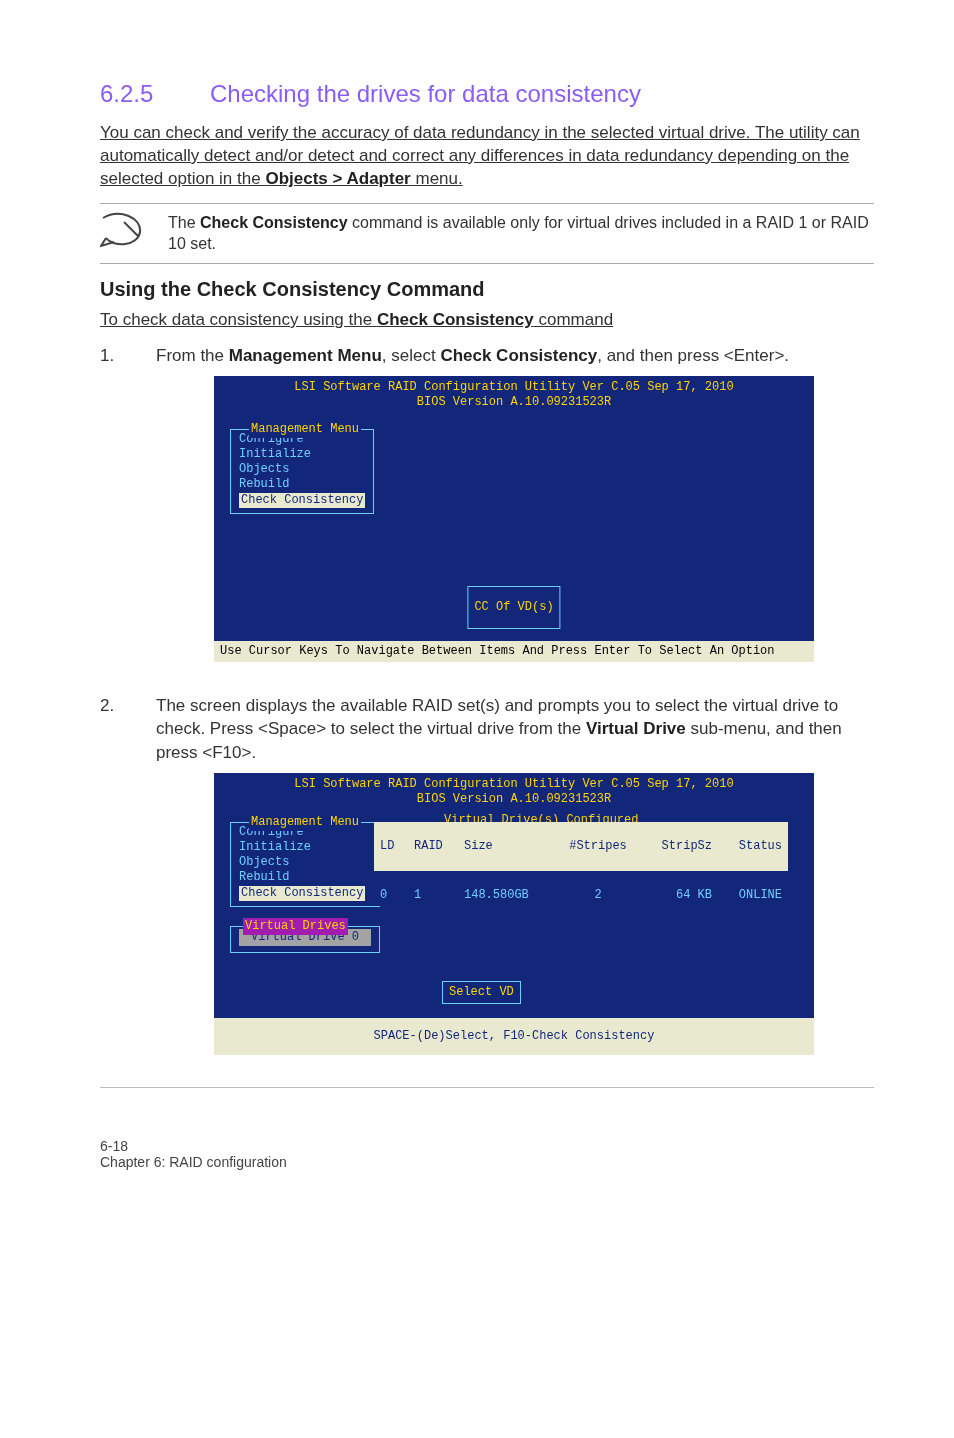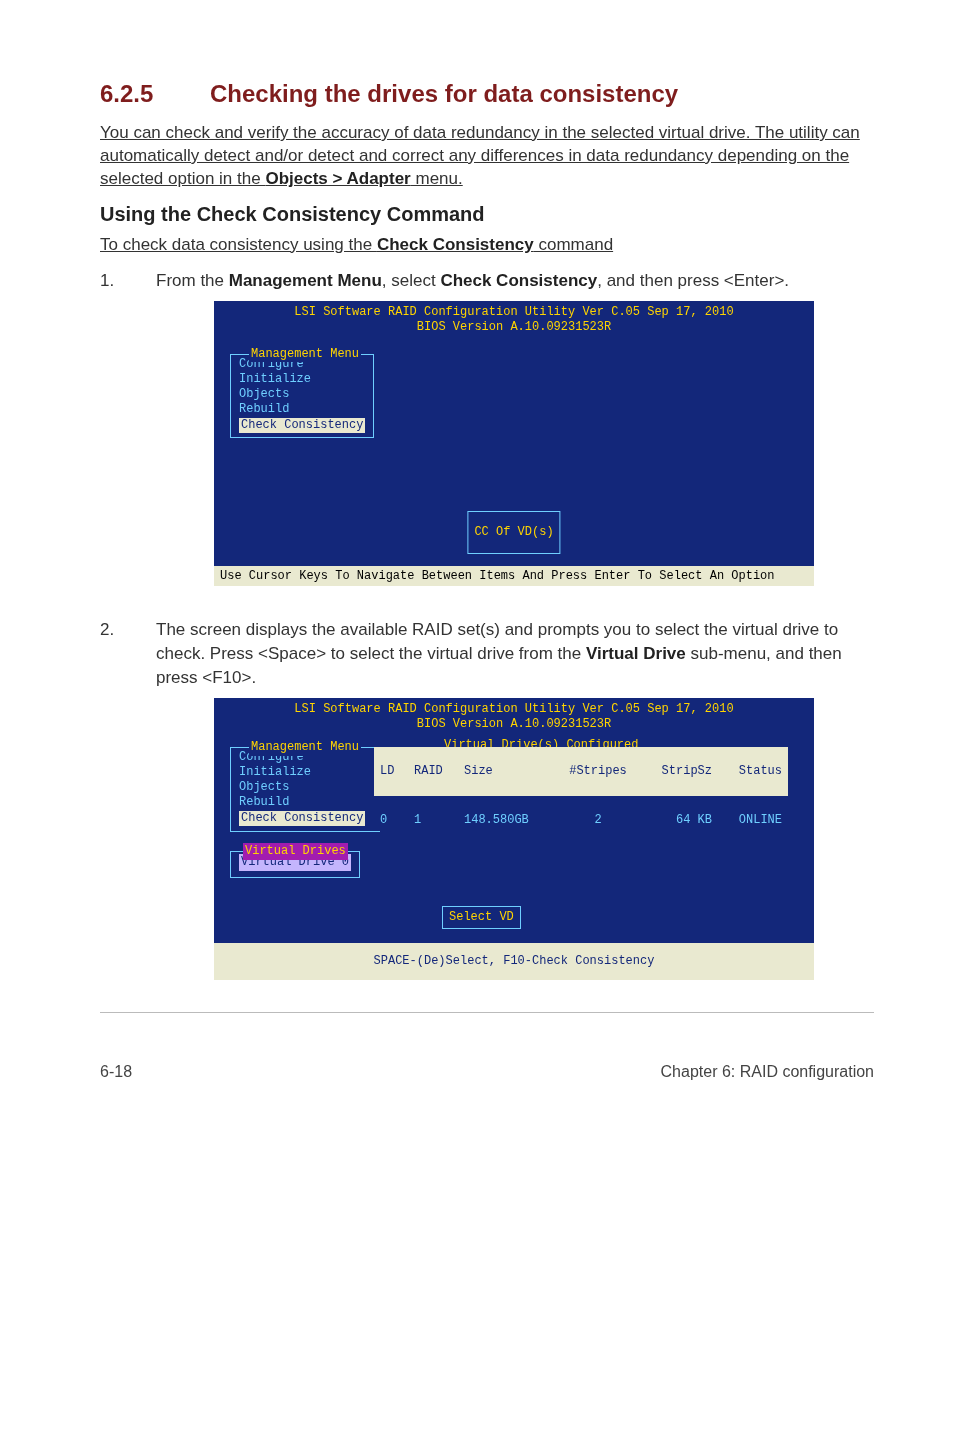--- a/index.html
+++ b/index.html
@@ -1,18 +1,18 @@
 <!DOCTYPE html>
 <html><head>
 <meta charset="utf-8">
 <style>
   * { margin: 0; padding: 0; box-sizing: border-box; }
   html, body { width: 954px; background: #fff; font-family: Arial, Helvetica, sans-serif; color: #333; }
   .page { padding: 80px 80px 40px 100px; }
-  h2.section-title { font-size: 24px; font-weight: bold; margin-bottom: 14px; color: #7f1d1d; }
+  h2.section-title { font-size: 24px; font-weight: normal; margin-bottom: 14px; color: #8b5cf6; }
   .sec-num { display: inline-block; width: 110px; }
   p.body { font-size: 17px; line-height: 1.35; margin-bottom: 12px; color: #333; text-decoration: underline; }
   .note-block { border-top: 1px solid #aaa; border-bottom: 1px solid #aaa; padding: 8px 0; margin: 10px 0 14px 0; display: flex; align-items: flex-start; gap: 24px; }
   .note-icon { width: 44px; height: 36px; flex: 0 0 auto; }
   .note-text { font-size: 16px; line-height: 1.35; }
   h3.subhead { font-size: 20px; font-weight: bold; margin: 6px 0 8px 0; color: #222; }
   ol.steps { list-style: none; margin-left: 0; }
   ol.steps > li { display: flex; gap: 36px; font-size: 17px; line-height: 1.4; margin-bottom: 14px; }
   ol.steps .num { width: 20px; flex: 0 0 auto; }
   .bios { width: 600px; margin: 8px 0 18px 58px; background: #13277a; font-family: "Courier New", monospace; font-size: 12px; color: #6fcfff; position: relative; }
@@ -36,40 +36,50 @@
   .c-ld { width: 34px; }
   .c-raid { width: 50px; }
   .c-size { width: 100px; }
   .c-stripes { width: 80px; text-align: center; }
   .c-stripsz { width: 80px; text-align: right; }
   .c-status { width: 70px; text-align: right; }
   .mgmt-box2 { position: absolute; left: 16px; top: 14px; border-left: 1px solid #6fcfff; border-right: none; border-top: 1px solid #6fcfff; border-bottom: 1px solid #6fcfff; padding: 2px 0 4px 8px; width: 150px; }
   .mgmt-box2 .box-title { position: absolute; top: -9px; left: 18px; background: #13277a; color: #ffd400; padding: 0 2px; }
   .vdrives-box { position: absolute; left: 16px; top: 118px; border: 1px solid #6fcfff; padding: 2px 8px 6px 8px; }
   .vdrives-box .box-title { position: absolute; top: -9px; left: 12px; background: #a21caf; color: #ffd400; padding: 0 2px; }
-  .vdrives-box .vd0 { background: #c4b5fd; color: #13277a; padding: 0 2px; display: inline-block; }
+  .vdrives-box .vd0 { background: #a3a3a3; color: #13277a; padding: 0 12px; display: inline-block; }
   .select-vd { position: absolute; left: 228px; bottom: 14px; border: 1px solid #6fcfff; padding: 2px 6px; color: #ffd400; }
   .bios2-footer { background: #e9e9d0; color: #13277a; text-align: center; padding: 10px 6px; font-size: 12px; }
-  .page-footer { display: flex; justify-content: space-between; font-size: 16px; color: #444; margin-top: 50px; }
+  .page-footer { display: flex; justify-content: space-between; font-size: 14px; color: #444; margin-top: 50px; flex-direction: column; }
   .hr-thin { border: none; border-top: 1px solid #bbb; margin: 6px 0 10px 0; }
   b { font-weight: bold; color: #222; }
 </style>
 </head>
 <body>
 
 <div class="page">
 
   <h2 class="section-title">
     <span class="sec-num">6.2.5</span><span>Checking the drives for data consistency</span>
   </h2>
 
   <p class="body">
     <span>You can check and verify the accuracy of data redundancy in the selected virtual drive. The utility can automatically detect and/or detect and correct any differences in data redundancy depending on the selected option in the </span><b>Objects &gt; Adapter</b><span> menu.</span>
   </p>
 
+  <div class="note-block">
+    <svg class="note-icon" viewBox="0 0 44 36">
+      <path d="M3 6 C 20 -4, 42 6, 40 20 C 38 34, 14 36, 6 26" fill="none" stroke="#444" stroke-width="2"></path>
+      <path d="M6 26 L 1 34 L 14 30" fill="none" stroke="#444" stroke-width="2"></path>
+      <line x1="24" y1="10" x2="38" y2="24" stroke="#444" stroke-width="2"></line>
+    </svg>
+    <div class="note-text">
+      <span>The </span><b>Check Consistency</b><span> command is available only for virtual drives included in a RAID 1 or RAID 10 set.</span>
+    </div>
+  </div>
 
   <h3 class="subhead">Using the Check Consistency Command</h3>
 
   <p class="body">
     <span>To check data consistency using the </span><b>Check Consistency</b><span> command</span>
   </p>
 
   <ol class="steps">
     <li>
       <span class="num">1.</span>

